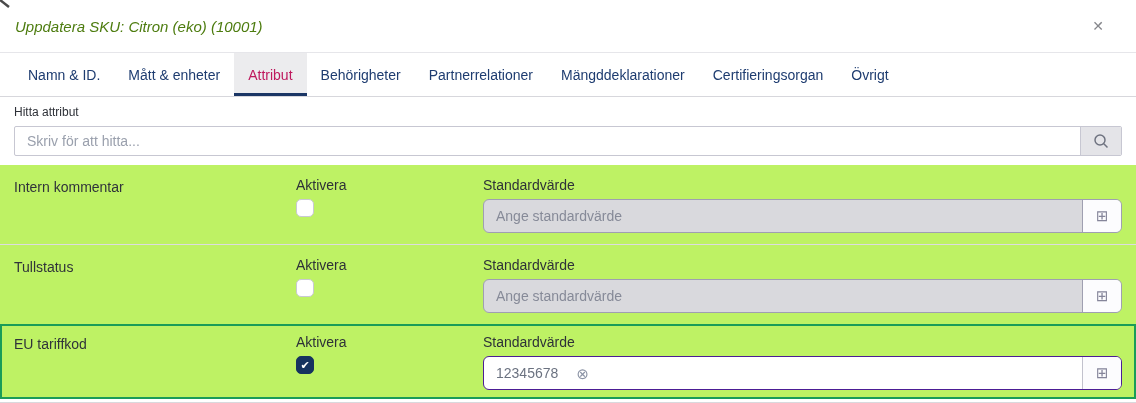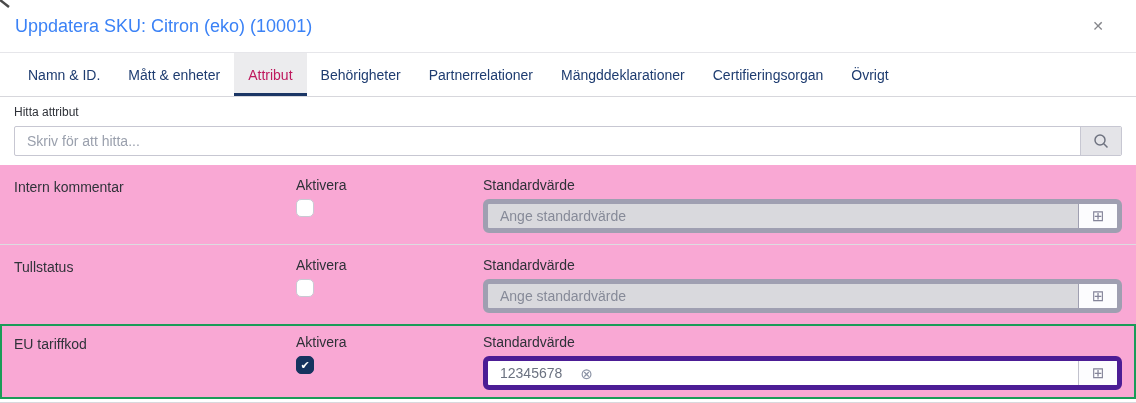--- a/index.html
+++ b/index.html
@@ -14,21 +14,21 @@
 
   
   .modal-header {
     height: 53px;
     display: flex;
     align-items: center;
     padding: 0 28px 0 15px;
     border-bottom: 1px solid #e6e6ea;
     background: #ffffff;
   }
-  .modal-title { flex: 1; font-size: 18px; color: #3b82f6; }
+  .modal-title { flex: 1; font-size: 15px; color: #4d7c0f; font-style: italic; }
   .close-btn {
     color: #85868b; font-size: 14px; line-height: 1;
     cursor: pointer; padding: 4px; user-select: none;
   }
   .cursor-artifact { position: absolute; top: 0; left: 0; pointer-events: none; }
 
   
   .tabbar {
     height: 44px;
     display: flex;
@@ -68,21 +68,21 @@
   .search-input::placeholder { color: #9aa0ad; }
   .search-btn {
     width: 41px; background: #e4e4e8;
     border-left: 1px solid #c7c7d2;
     display: flex; align-items: center; justify-content: center;
     cursor: pointer;
   }
 
   
   .attr-row {
-    background: #f9a8d4;
+    background: #bef264;
     display: flex;
     padding: 12px 14px 0;
     height: 79px;
   }
   .attr-row + .attr-row { border-top: 1px solid #dcdce0; height: 80px; }
   .attr-row.highlighted {
     border: 2px solid #1a9c58;
     height: 75px;
     padding: 8px 12px 0;
   }
@@ -97,21 +97,21 @@
     background: #ffffff; cursor: pointer;
     display: flex; align-items: center; justify-content: center;
   }
   .checkbox.checked {
     background: #16335f; border-color: #16335f;
     color: #ffffff; font-size: 11px; line-height: 1;
   }
 
   .input-group {
     display: flex; height: 34px;
-    border: 5px solid #4c1d95; border-radius: 6px;
+    border: 1px solid #4c1d95; border-radius: 6px;
     background: #ffffff; overflow: hidden;
   }
   .input-group.disabled { background: #d9d9dd; border-color: #9f9fb1; }
   .text-input {
     flex: 1; border: none; outline: none;
     padding: 0 12px; font-size: 14px;
     font-family: "Liberation Sans", sans-serif;
     background: transparent; color: #6b7280;
   }
   .text-input::placeholder { color: #868a98; }

